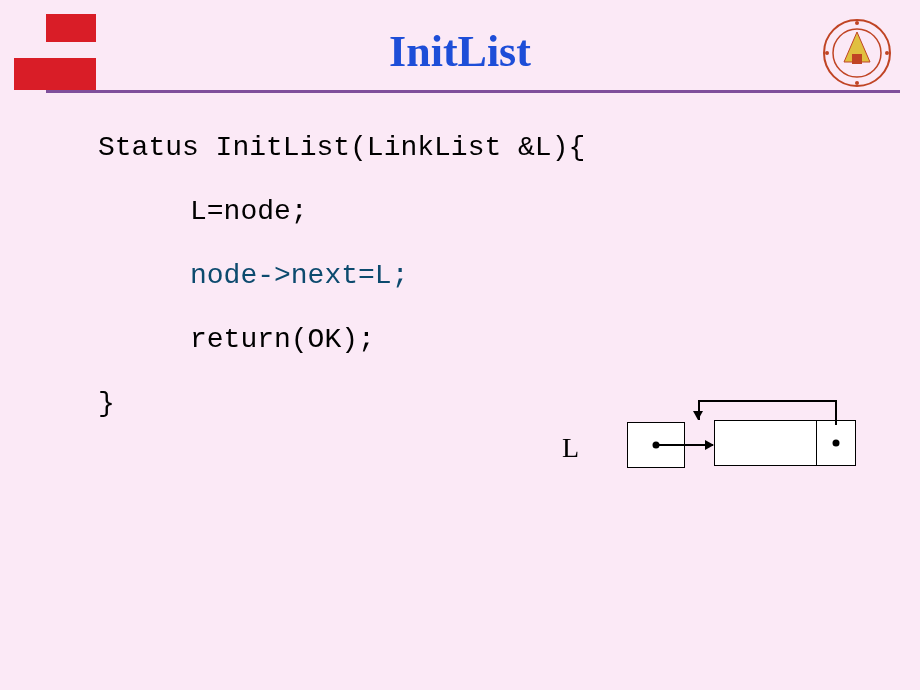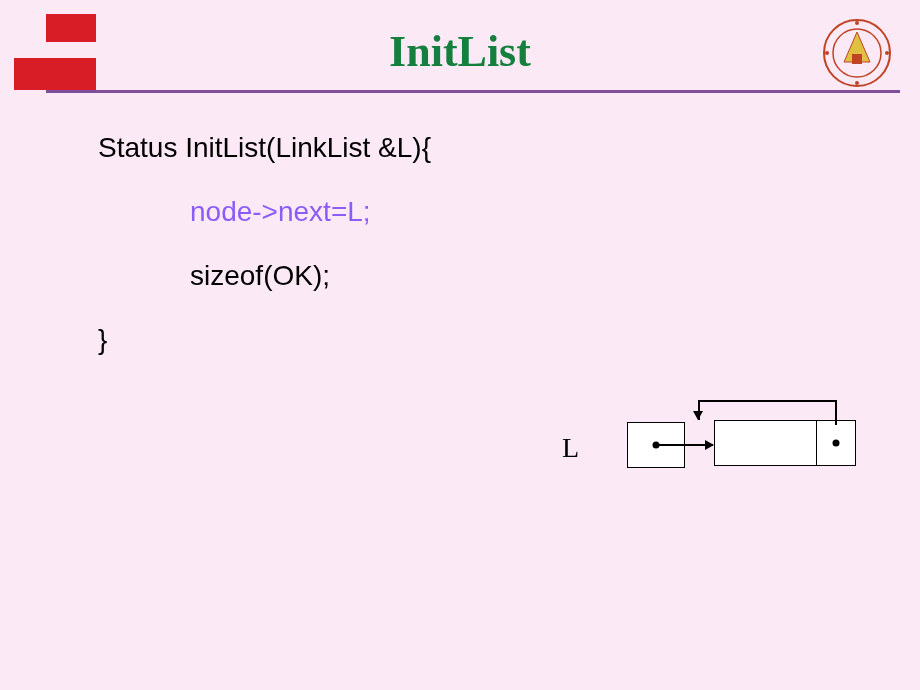--- a/index.html
+++ b/index.html
@@ -18,44 +18,44 @@
     .block-pink    { position: absolute; top: 42px; left: 46px; width: 50px; height: 48px; background: #fbe9f6; }
     .block-dark    { position: absolute; top: 58px; left: 46px; width: 50px; height: 32px; background: #8c1748; }
 
     
     .title {
       position: absolute; top: 26px; left: 0; right: 0;
       text-align: center;
       font-family: Georgia, "Times New Roman", serif;
       font-weight: 700;
       font-size: 44px;
-      color: #15803d;
+      color: #1d4ed8;
     }
     .hr-top {
       position: absolute; top: 90px; left: 46px; right: 20px;
       height: 3px; background: #7f4f9b;
     }
 
     
     .logo {
       position: absolute; top: 18px; right: 28px;
       width: 70px; height: 70px;
     }
 
     
     .code {
       position: absolute;
       top: 116px; left: 98px;
-      font-family: Liberation Sans, sans-serif;
+      font-family: Liberation Mono, monospace;
       font-size: 28px;
       color: #000;
       line-height: 64px;
     }
     .code-line-indent { padding-left: 92px; }
-    .code-line-hl { color: #8b5cf6; }
+    .code-line-hl { color: #0c4a6e; }
 
     
     .diagram { position: absolute; top: 398px; left: 562px; width: 310px; height: 80px; }
     .diag-label { position: absolute; top: 34px; left: 0; font-size: 28px; font-family: "Times New Roman", serif; }
 
     .box { position: absolute; border: 1px solid #000; background: #fff; }
     
     .box-L       { top: 24px; left: 65px;  width: 58px;  height: 46px; }
     
     .box-node    { top: 22px; left: 152px; width: 142px; height: 46px; }
@@ -100,22 +100,23 @@
     <rect x="30" y="36" width="10" height="10" fill="#c04424"></rect>
     <circle cx="35" cy="5" r="2" fill="#c04424"></circle>
     <circle cx="35" cy="65" r="2" fill="#c04424"></circle>
     <circle cx="5" cy="35" r="2" fill="#c04424"></circle>
     <circle cx="65" cy="35" r="2" fill="#c04424"></circle>
   </svg>
 </div>
 
 <div class="code">
   <div>Status InitList(LinkList &amp;L){</div>
+  <div class="code-line-indent">L=node;</div>
   <div class="code-line-indent code-line-hl">node-&gt;next=L;</div>
-  <div class="code-line-indent">sizeof(OK);</div>
+  <div class="code-line-indent">return(OK);</div>
   <div>}</div>
 </div>
 
 <div class="diagram">
   <div class="diag-label">L</div>
 
   <div class="box box-L">
     <div class="dot"></div>
   </div>
   <div class="arrow-right"></div>

